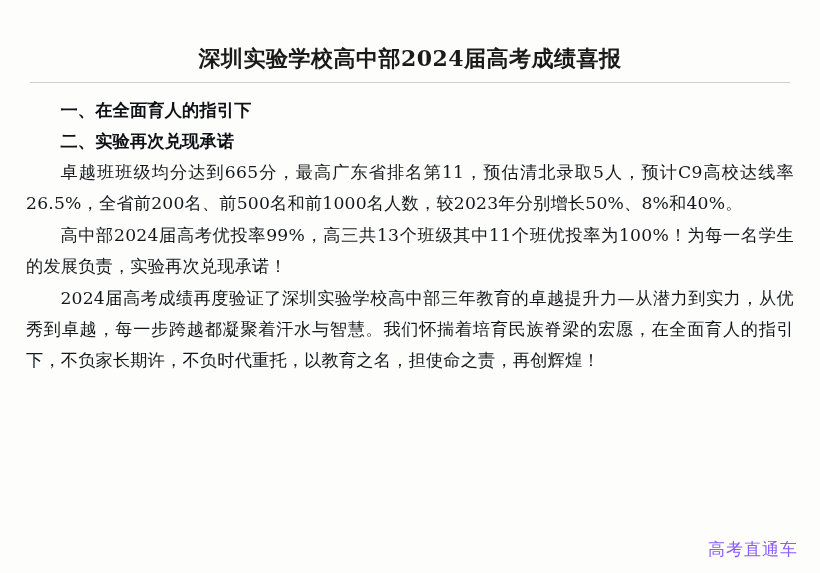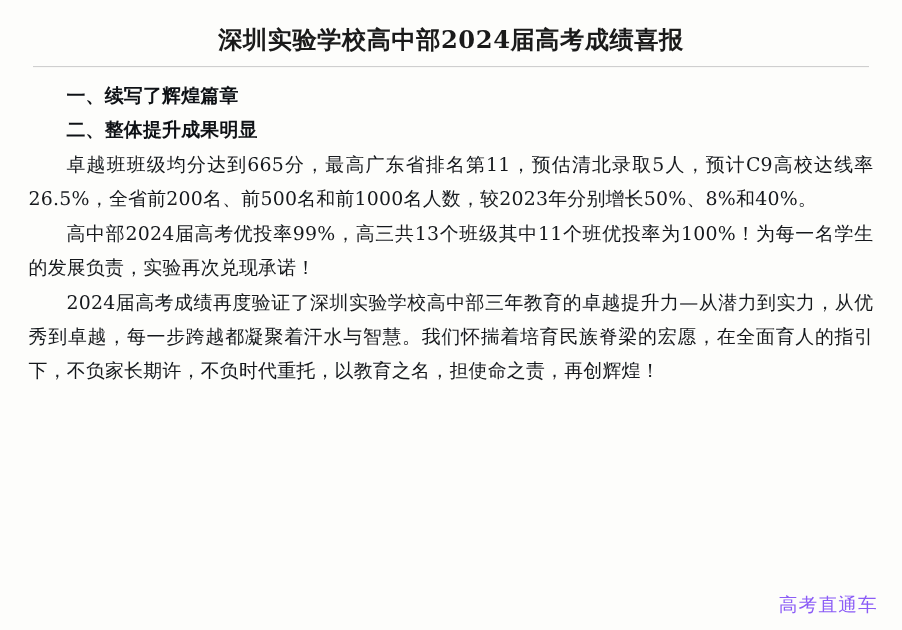--- a/index.html
+++ b/index.html
@@ -12,21 +12,21 @@
     background: #ffffff;
     font-family: "DejaVu Sans", "Liberation Sans", sans-serif;
     overflow: hidden;
   }
   .page {
     position: relative;
     width: 820px;
     height: 573px;
     background: #fdfdfb;
     box-sizing: border-box;
-    padding: 14px 26px 10px 26px;
+    padding: 36px 26px 10px 26px;
   }
   .doc-title {
     text-align: center;
     font-size: 22px;
     font-weight: bold;
     color: #1a1a1a;
     letter-spacing: 0.5px;
     margin: 8px 0 6px 0;
     font-family: "DejaVu Serif", "Liberation Serif", serif;
   }
@@ -66,23 +66,23 @@
 </head>
 <body>
 
 <div class="page">
 
   <div class="doc-title">深圳实验学校高中部2024届高考成绩喜报</div>
   <div class="title-rule"></div>
 
   <div class="body-text">
 
-    <p class="section-head">一、续写了辉煌篇章</p>
+    <p class="section-head">一、在全面育人的指引下</p>
 
-    <p class="section-head">二、整体提升成果明显</p>
+    <p class="section-head">二、实验再次兑现承诺</p>
     <p class="para">卓越班班级均分达到665分，最高广东省排名第11，预估清北录取5人，预计C9高校达线率26.5%，全省前200名、前500名和前1000名人数，较2023年分别增长50%、8%和40%。</p>
 
     <p class="para">高中部2024届高考优投率99%，高三共13个班级其中11个班优投率为100%！为每一名学生的发展负责，实验再次兑现承诺！</p>
 
     <p class="para">2024届高考成绩再度验证了深圳实验学校高中部三年教育的卓越提升力—从潜力到实力，从优秀到卓越，每一步跨越都凝聚着汗水与智慧。我们怀揣着培育民族脊梁的宏愿，在全面育人的指引下，不负家长期许，不负时代重托，以教育之名，担使命之责，再创辉煌！</p>
   </div>
 
   <div class="watermark">高考直通车</div>
 </div>
 

